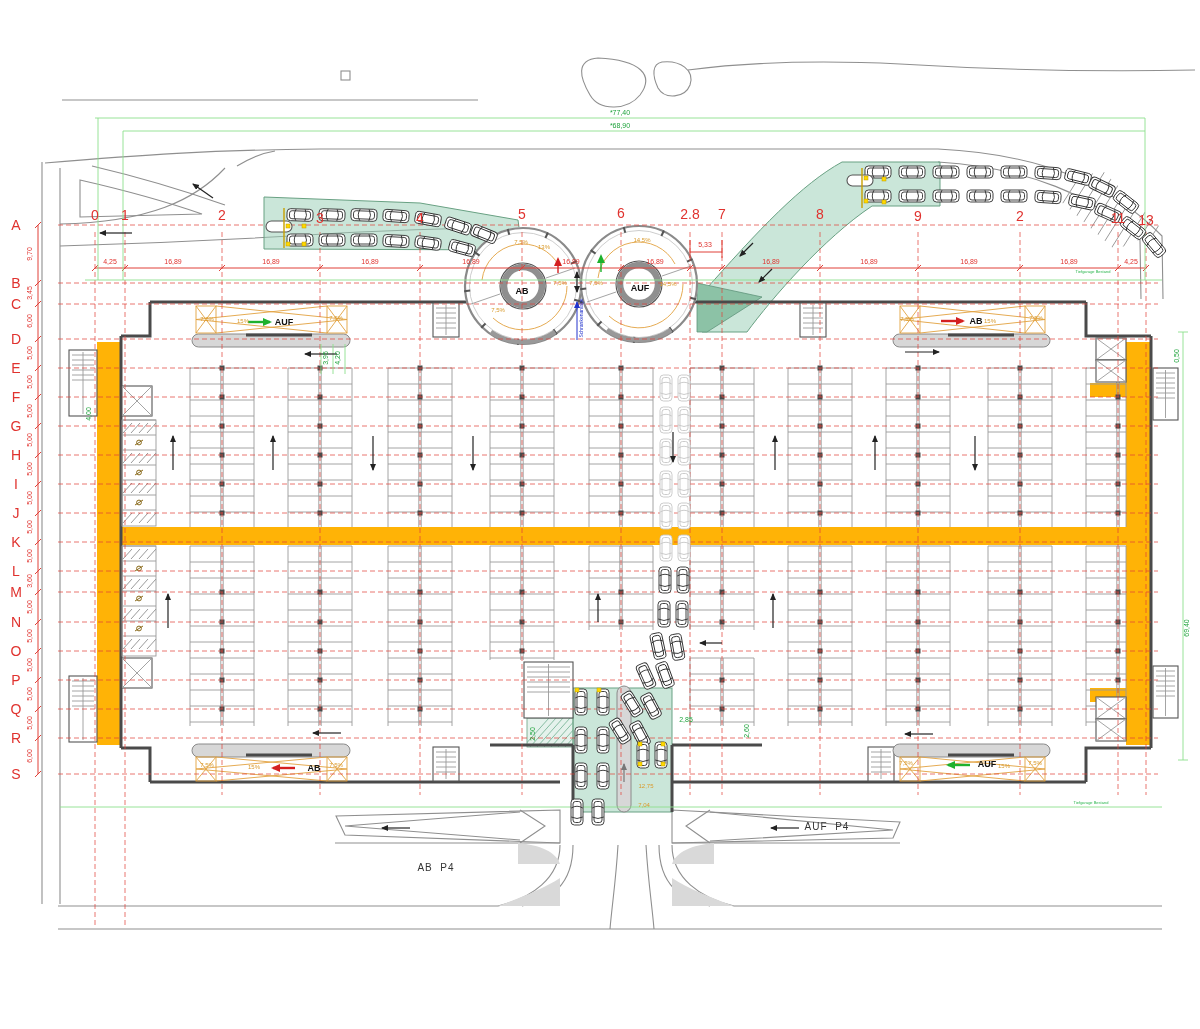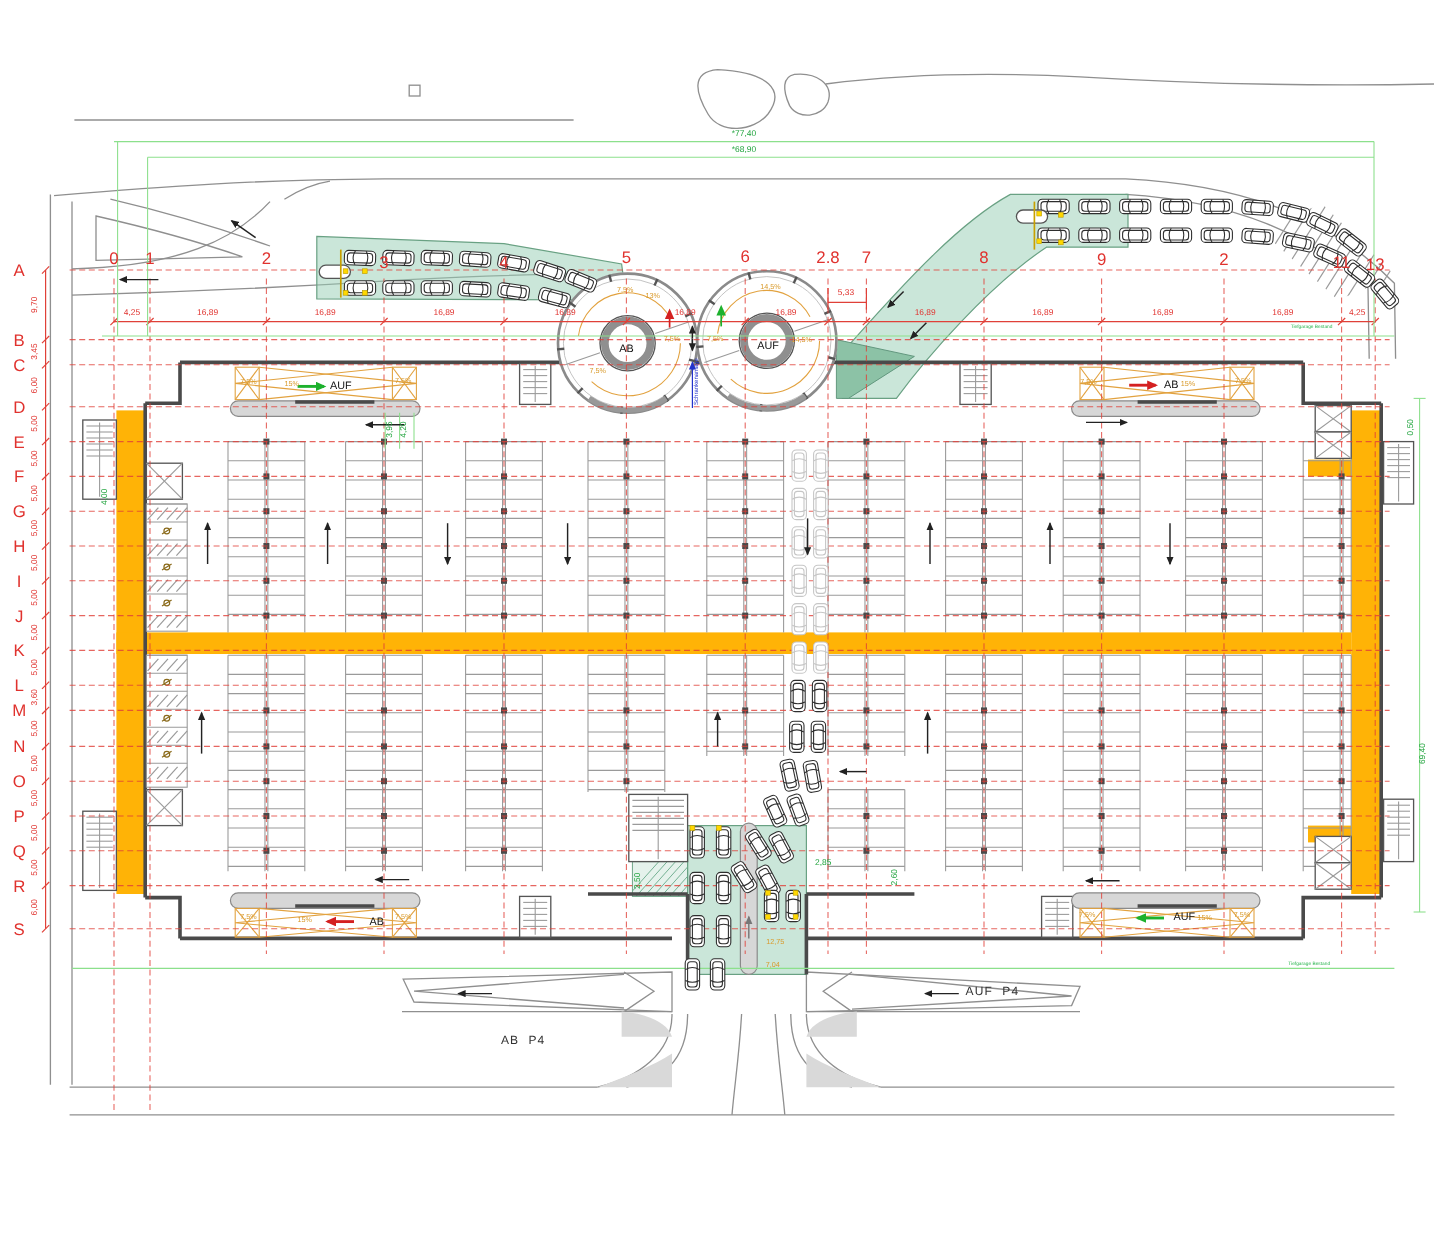--- a/index.html
+++ b/index.html
@@ -6,21 +6,21 @@
   .stage{position:relative;width:1200px;height:1029px;background:#fff;overflow:hidden;
          font-family:"Liberation Sans",sans-serif}
   .stage svg{position:absolute;left:0;top:0}
   #labels{position:absolute;left:0;top:0;width:100%;height:100%}
   .lbl{position:absolute;transform:translate(-50%,-50%);white-space:pre;line-height:1}
   .rot{transform:translate(-50%,-50%) rotate(-90deg)}
   .t-col{color:#e0322e;font-size:14px}
   .t-dim{color:#e0322e;font-size:7px}
   .t-grn{color:#1fa33c;font-size:7px}
   .t-org{color:#d99a2b;font-size:6px}
-  .t-blk{color:#111;font-size:9px;font-weight:normal}
+  .t-blk{color:#111;font-size:9px;font-weight:bold}
   .t-road{color:#333;font-size:10px;letter-spacing:1px}
   .t-blue{color:#2233cc;font-size:5px}
   .t-tinyg{color:#28b44c;font-size:4px}
   
   .rd{stroke:#8f8f8f;fill:none;stroke-width:1.1}
   .rdF{fill:#d9d9d9;stroke:none}
   .gl{stroke:#8ce08c;stroke-width:0.9;fill:none}
   .gf{fill:rgba(150,205,180,0.5);stroke:#69a183;stroke-width:1}
   .gf2{fill:rgba(150,205,180,0.25);stroke:#69a183;stroke-width:0.8}
   .gfd{fill:#8cc2a6;stroke:#5f947b;stroke-width:0.8}

